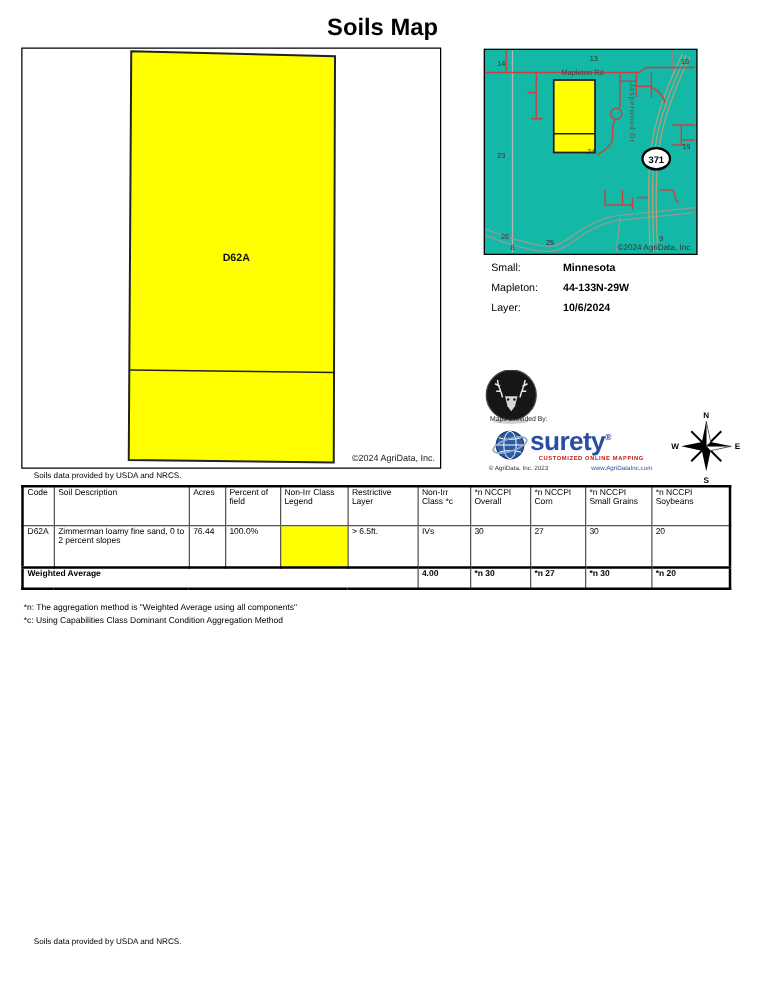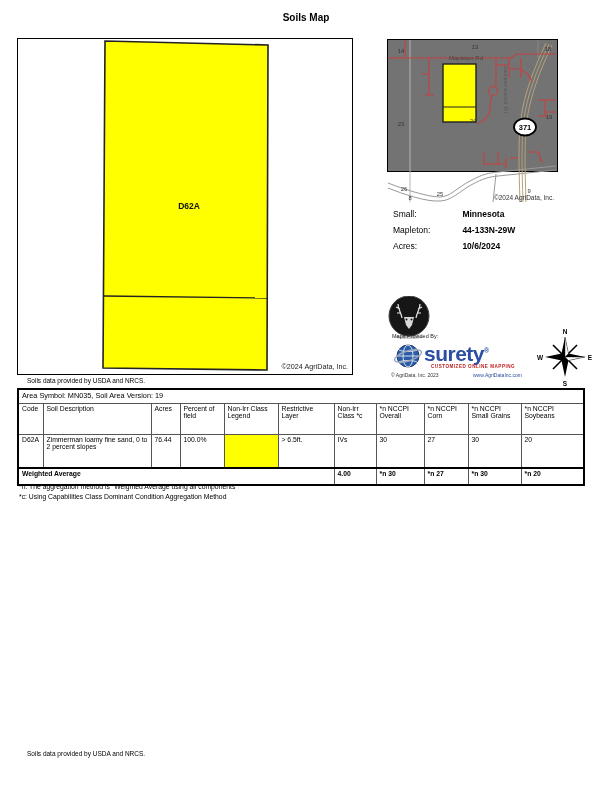--- a/index.html
+++ b/index.html
@@ -1,27 +1,27 @@
 <!DOCTYPE html>
 <html><head>
 <meta charset="utf-8">
 <style>
   html,body{margin:0;padding:0;}
   body{
     width:612px;height:792px;position:relative;background:#ffffff;
     font-family:"Liberation Sans", sans-serif;color:#000;overflow:hidden;
   }
   .abs{position:absolute;}
-  .page-title{top:12px;left:0;width:612px;text-align:center;font-size:10px;font-weight:bold;}
+  .page-title{top:12px;left:0;width:612px;text-align:center;font-size:19px;font-weight:bold;}
   .main-map{left:17px;top:38px;width:336px;height:337px;border:1.5px solid #000;box-sizing:border-box;background:#fff;}
-  .locator-map{left:387px;top:39px;width:171px;height:133px;border:1.5px solid #000;box-sizing:border-box;background:#737373;}
+  .locator-map{left:387px;top:39px;width:171px;height:165px;border:1.5px solid #000;box-sizing:border-box;background:#14b8a6;}
   .info-block{left:393px;top:206px;width:180px;font-size:8.5px;}
   .info-row{height:16px;line-height:16px;}
   .info-label{display:inline-block;width:55px;}
-  .info-value{font-weight:bold;margin-left:12px;}
+  .info-value{font-weight:bold;}
   .provided-by{left:391px;top:340px;width:140px;height:42px;font-size:5.5px;}
   .surety-word{position:absolute;left:33px;top:0px;font-size:21px;font-weight:bold;color:#2b4ea2;letter-spacing:-0.5px;line-height:21px;}
   .surety-reg{font-size:7px;vertical-align:super;}
   .surety-tagline{position:absolute;left:40px;top:24px;font-size:4.6px;font-weight:bold;color:#c02020;letter-spacing:0.5px;}
   .agridata-copy{position:absolute;left:0px;top:32px;font-size:5px;color:#333;}
   .agridata-url{position:absolute;left:82px;top:32px;font-size:5px;color:#2b4ea2;}
   .maps-provided{position:absolute;left:1px;top:-7px;font-size:5.5px;color:#222;}
   .soils-note-top{left:27px;top:377px;font-size:6.5px;}
   .soils-note-bottom{left:27px;top:750px;font-size:6.5px;}
   table.soil{left:17px;top:388px;position:absolute;border-collapse:collapse;table-layout:fixed;width:566px;border:2px solid #000;font-size:6.8px;}
@@ -108,21 +108,21 @@
 <div class="abs info-block">
   <div class="info-row">
     <span class="info-label">Small:</span>
     <span class="info-value">Minnesota</span>
   </div>
   <div class="info-row">
     <span class="info-label">Mapleton:</span>
     <span class="info-value">44-133N-29W</span>
   </div>
   <div class="info-row">
-    <span class="info-label">Acres:</span>
+    <span class="info-label">Layer:</span>
     <span class="info-value">10/6/2024</span>
   </div>
 </div>
 
 <svg class="abs" style="left:388px;top:296px;" width="42" height="44" viewBox="0 0 42 44">
   <ellipse cx="21" cy="41" rx="14" ry="2" fill="#ccc"></ellipse>
   <circle cx="21" cy="20" r="20" fill="#161616" stroke="#444" stroke-width="1"></circle>
   <g stroke="#e8e8e8" stroke-width="1.2" fill="none">
     <path d="M14,22 C13,16 10,13 10,8 M12,13 L8,11 M12,17 L9,17"></path>
     <path d="M28,22 C29,16 32,13 32,8 M30,13 L34,11 M30,17 L33,17"></path>
@@ -177,23 +177,20 @@
       <col style="width:44px">
     <col style="width:54px">
       <col style="width:56px">
       <col style="width:42px">
       <col style="width:48px">
     <col style="width:44px">
       <col style="width:53px">
       <col style="width:63px">
   </colgroup>
   <tbody>
-      <tr class="area-row">
-    <td colspan="11">Area Symbol: MN035, Soil Area Version: 19</td>
-  </tr>
   <tr class="head-row">
     <th>Code</th>
     <th>Soil Description</th>
     <th>Acres</th>
     <th>Percent of field</th>
     <th>Non-Irr Class Legend</th>
     <th>Restrictive Layer</th>
     <th>Non-Irr Class *c</th>
     <th>*n NCCPI Overall</th>
     <th>*n NCCPI Corn</th>

